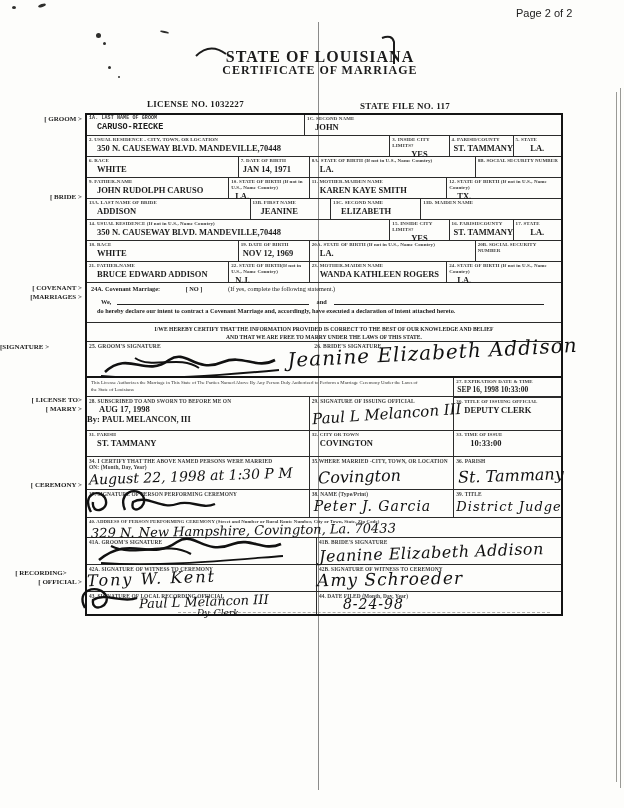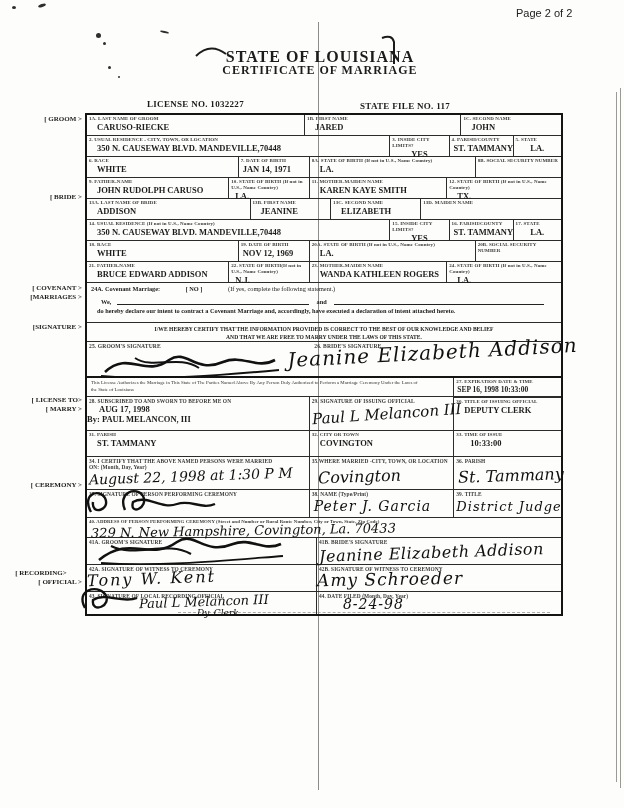--- a/index.html
+++ b/index.html
@@ -59,37 +59,33 @@
   <div class="abs title1" style="left:95px;top:48px;width:450px;">STATE OF LOUISIANA</div>
   <div class="abs title2" style="left:95px;top:63px;width:450px;">CERTIFICATE OF MARRIAGE</div>
 
   <div class="abs hdr" style="left:147px;top:99px;">LICENSE NO. 1032227</div>
   <div class="abs hdr" style="left:360px;top:101px;">STATE FILE NO. 117</div>
 
   <div class="abs" style="left:0;top:115px;width:82px;text-align:right;font:bold 7px 'Liberation Serif',serif;">[ GROOM &gt;</div>
   <div class="abs" style="left:0;top:193px;width:82px;text-align:right;font:bold 7px 'Liberation Serif',serif;">[ BRIDE &gt;</div>
   <div class="abs" style="left:0;top:284px;width:82px;text-align:right;font:bold 7px 'Liberation Serif',serif;">[ COVENANT &gt;</div>
   <div class="abs" style="left:0;top:293px;width:82px;text-align:right;font:bold 7px 'Liberation Serif',serif;">[MARRIAGES &gt;</div>
-  <div class="abs" style="left:0;top:323px;width:82px;text-align:right;font:bold 7px 'Liberation Serif',serif;">[SIGNATURE &gt;</div>
+  <div class="abs" style="left:0;top:343px;width:82px;text-align:left;font:bold 7px 'Liberation Serif',serif;">[SIGNATURE &gt;</div>
   <div class="abs" style="left:0;top:396px;width:82px;text-align:right;font:bold 7px 'Liberation Serif',serif;">[ LICENSE TO&gt;</div>
   <div class="abs" style="left:0;top:405px;width:82px;text-align:right;font:bold 7px 'Liberation Serif',serif;">[  MARRY   &gt;</div>
   <div class="abs" style="left:0;top:481px;width:82px;text-align:right;font:bold 7px 'Liberation Serif',serif;">[ CEREMONY &gt;</div>
   <div class="abs" style="left:0;top:569px;width:82px;text-align:center;font:bold 7px 'Liberation Serif',serif;">[ RECORDING&gt;</div>
   <div class="abs" style="left:0;top:578px;width:82px;text-align:right;font:bold 7px 'Liberation Serif',serif;">[ OFFICIAL   &gt;</div>
 
   <div class="form">
 
     <div class="row" style="height:21px;">
-      <div class="cell" style="width:46%;">
+      <div class="cell" style="width:46%;font-family:Liberation Mono, monospace;">
         <div class="lbl">1A. LAST NAME OF GROOM</div>
         <div class="val">CARUSO-RIECKE</div>
-      </div>
-      <div class="cell" style="width:33%;">
-        <div class="lbl">1B. FIRST NAME</div>
-        <div class="val">JARED</div>
       </div>
       <div class="cell" style="width:21%;">
         <div class="lbl">1C. SECOND NAME</div>
         <div class="val">JOHN</div>
       </div>
     </div>
 
     <div class="row" style="height:21px;">
       <div class="cell" style="width:64%;">
         <div class="lbl">2. USUAL RESIDENCE - CITY, TOWN, OR LOCATION</div>

